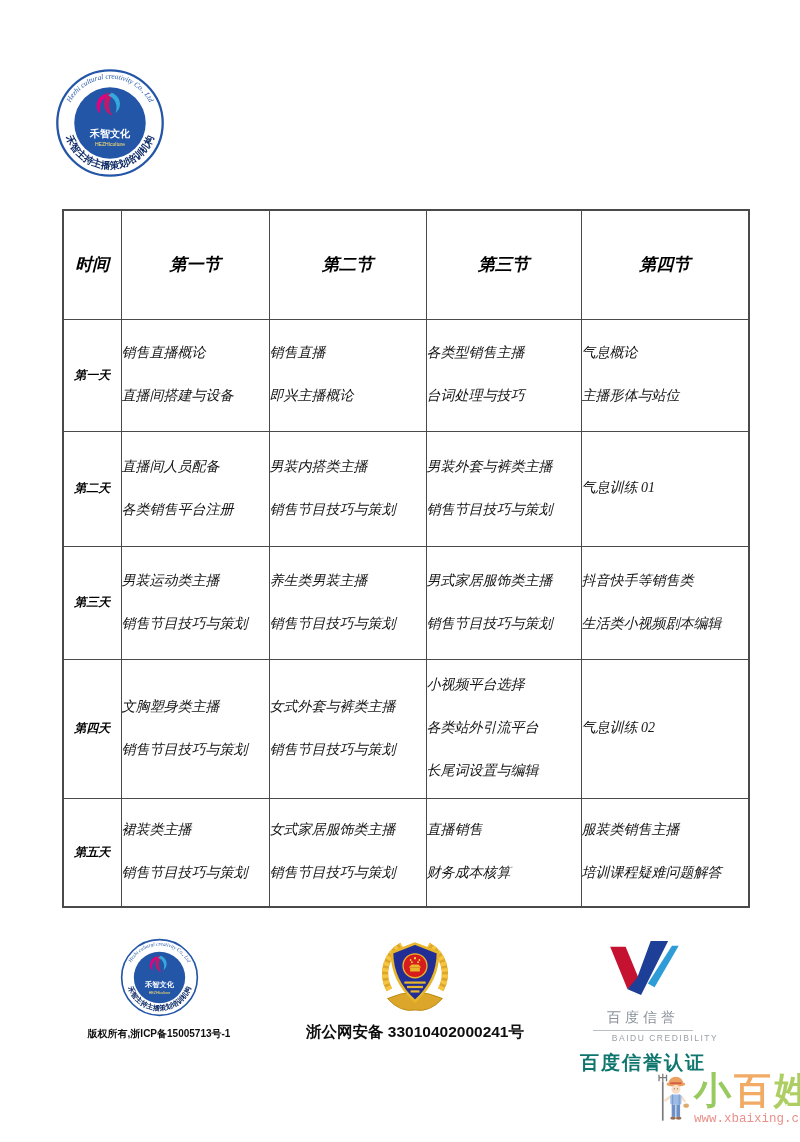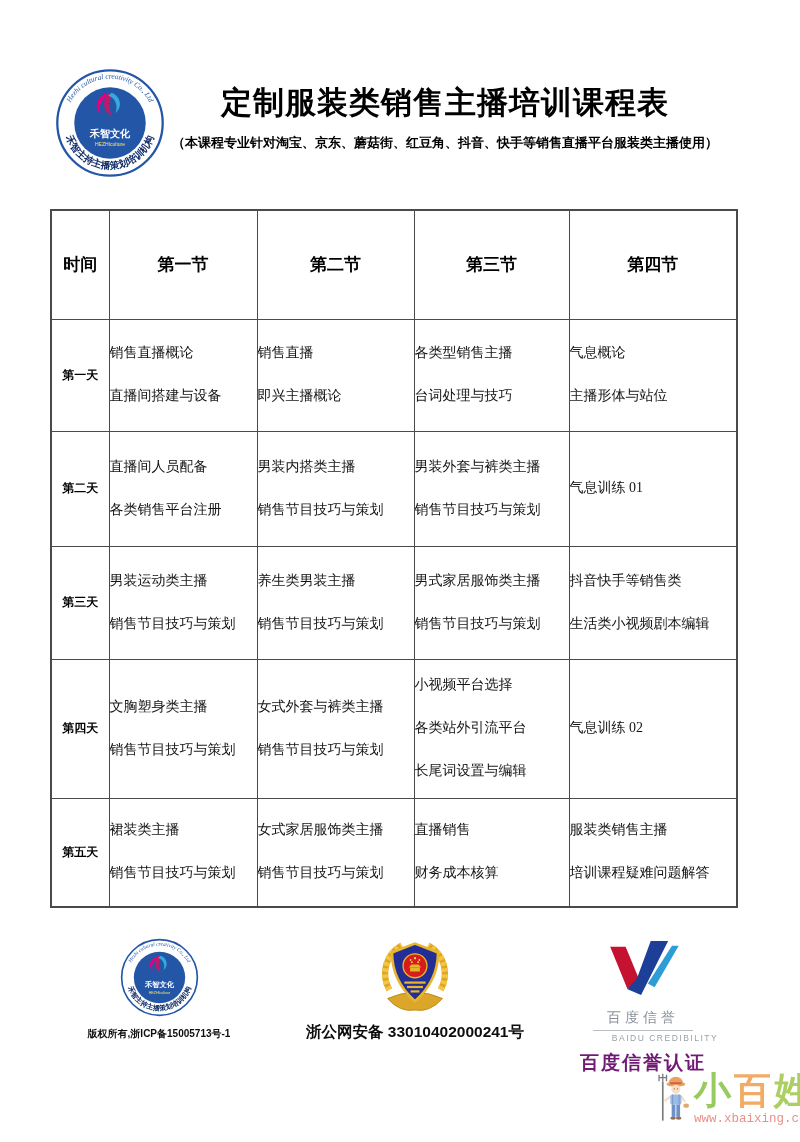--- a/index.html
+++ b/index.html
@@ -6,22 +6,22 @@
   .page{position:relative;width:800px;height:1142px;background:#fff;overflow:hidden;
         font-family:"Liberation Serif","DejaVu Serif",serif;color:#111;}
 
   
   .logo-top{position:absolute;left:55px;top:68px;width:110px;height:110px;}
   .titles{position:absolute;left:140px;top:82px;width:610px;text-align:center;}
   .doc-title{margin:0;font-size:31px;font-weight:700;letter-spacing:1px;color:#000;}
   .doc-subtitle{margin:10px 0 0 0;font-size:13px;font-weight:600;color:#000;}
 
   
-  table.course{position:absolute;left:50px;top:209px;width:686px;border-collapse:collapse;
-        table-layout:fixed;border:2px solid #4a4a4a;}
+  table.course{position:absolute;left:62px;top:209px;width:686px;border-collapse:collapse;
+        table-layout:fixed;border:2px solid #4a4a4a;font-style:italic;}
   table.course th,table.course td{border:1px solid #4a4a4a;text-align:center;vertical-align:middle;
         padding:0;overflow:hidden;}
   thead tr{height:109px;}
   thead th{font-size:17px;font-weight:700;color:#000;}
   tbody th{font-size:12px;font-weight:700;color:#000000;}
   tbody tr:nth-child(1){height:112px;}
   tbody tr:nth-child(2){height:115px;}
   tbody tr:nth-child(3){height:113px;}
   tbody tr:nth-child(4){height:139px;}
   tbody tr:nth-child(5){height:109px;}
@@ -35,21 +35,21 @@
   #f-baidu{left:543px;top:941px;}
   .foot-text{font-family:"Liberation Sans","DejaVu Sans",sans-serif;font-weight:700;
         font-size:10px;color:#0d0d0d;margin-top:10px;white-space:nowrap;}
   #f-police .foot-text{font-size:15.5px;margin-top:4px;}
   .baidu-cn{font-family:"Liberation Sans",sans-serif;font-size:14px;color:#8a9099;
         letter-spacing:4px;margin-top:12px;}
   .baidu-rule{width:100px;height:1px;background:#b9bec4;margin-top:3px;}
   .baidu-en{font-family:"Liberation Sans",sans-serif;font-size:8.5px;color:#9aa0a8;
         letter-spacing:1.5px;margin-top:2px;padding-left:44px;}
   .baidu-cert{font-family:"Liberation Sans",sans-serif;font-size:19px;font-weight:700;
-        color:#701a75;letter-spacing:2px;margin-top:7px;}
+        color:#0f766e;letter-spacing:2px;margin-top:7px;}
 
   
   .watermark{position:absolute;left:658px;top:1072px;display:flex;align-items:flex-start;opacity:.88;}
   .wm-right{display:flex;flex-direction:column;margin-left:4px;}
   .wm-brand{font-family:"Liberation Sans","DejaVu Sans",sans-serif;font-weight:700;
         font-size:37px;line-height:1.05;letter-spacing:3px;white-space:nowrap;}
   .wm-c0{color:#8bc34a;} .wm-c1{color:#f0a050;} .wm-c2{color:#a2c84e;}
   .wm-url{font-family:"Liberation Mono","DejaVu Sans Mono",monospace;font-size:12.5px;
         color:#e8807a;margin-top:1px;white-space:nowrap;}
 </style>
@@ -73,24 +73,20 @@
         <textPath href="#ringBotA" startOffset="50%" text-anchor="middle">禾智主持主播策划培训机构</textPath>
       </text>
       <path d="M54,28 C45,33 42,44 50,50 C47,42 50,34 58,31 Z" fill="#e5007e"></path>
       <path d="M57,27 C51,38 53,49 63,52 C57,45 58,34 64,29 Z" fill="#c2186b"></path>
       <path d="M62,27 C72,31 74,43 66,49 C69,41 66,33 58,30 Z" fill="#35a8dc"></path>
       <text x="60" y="75" font-size="11" font-weight="bold" fill="#ffffff" text-anchor="middle" font-family="Liberation Sans,sans-serif">禾智文化</text>
       <text x="60" y="85" font-size="5.5" fill="#ffe06a" text-anchor="middle" font-family="Liberation Sans,sans-serif">HEZHIculture</text>
     </svg>
   </div>
 
-  <div class="titles">
-    <h1 class="doc-title">定制服装类销售主播培训课程表</h1>
-    <p class="doc-subtitle">（本课程专业针对淘宝、京东、蘑菇街、红豆角、抖音、快手等销售直播平台服装类主播使用）</p>
-  </div>
 
   <table class="course">
     <colgroup>
       <col style="width:58px">
         <col style="width:148px">
         <col style="width:157px">
       <col style="width:155px">
         <col style="width:168px">
     </colgroup>
     <thead>

